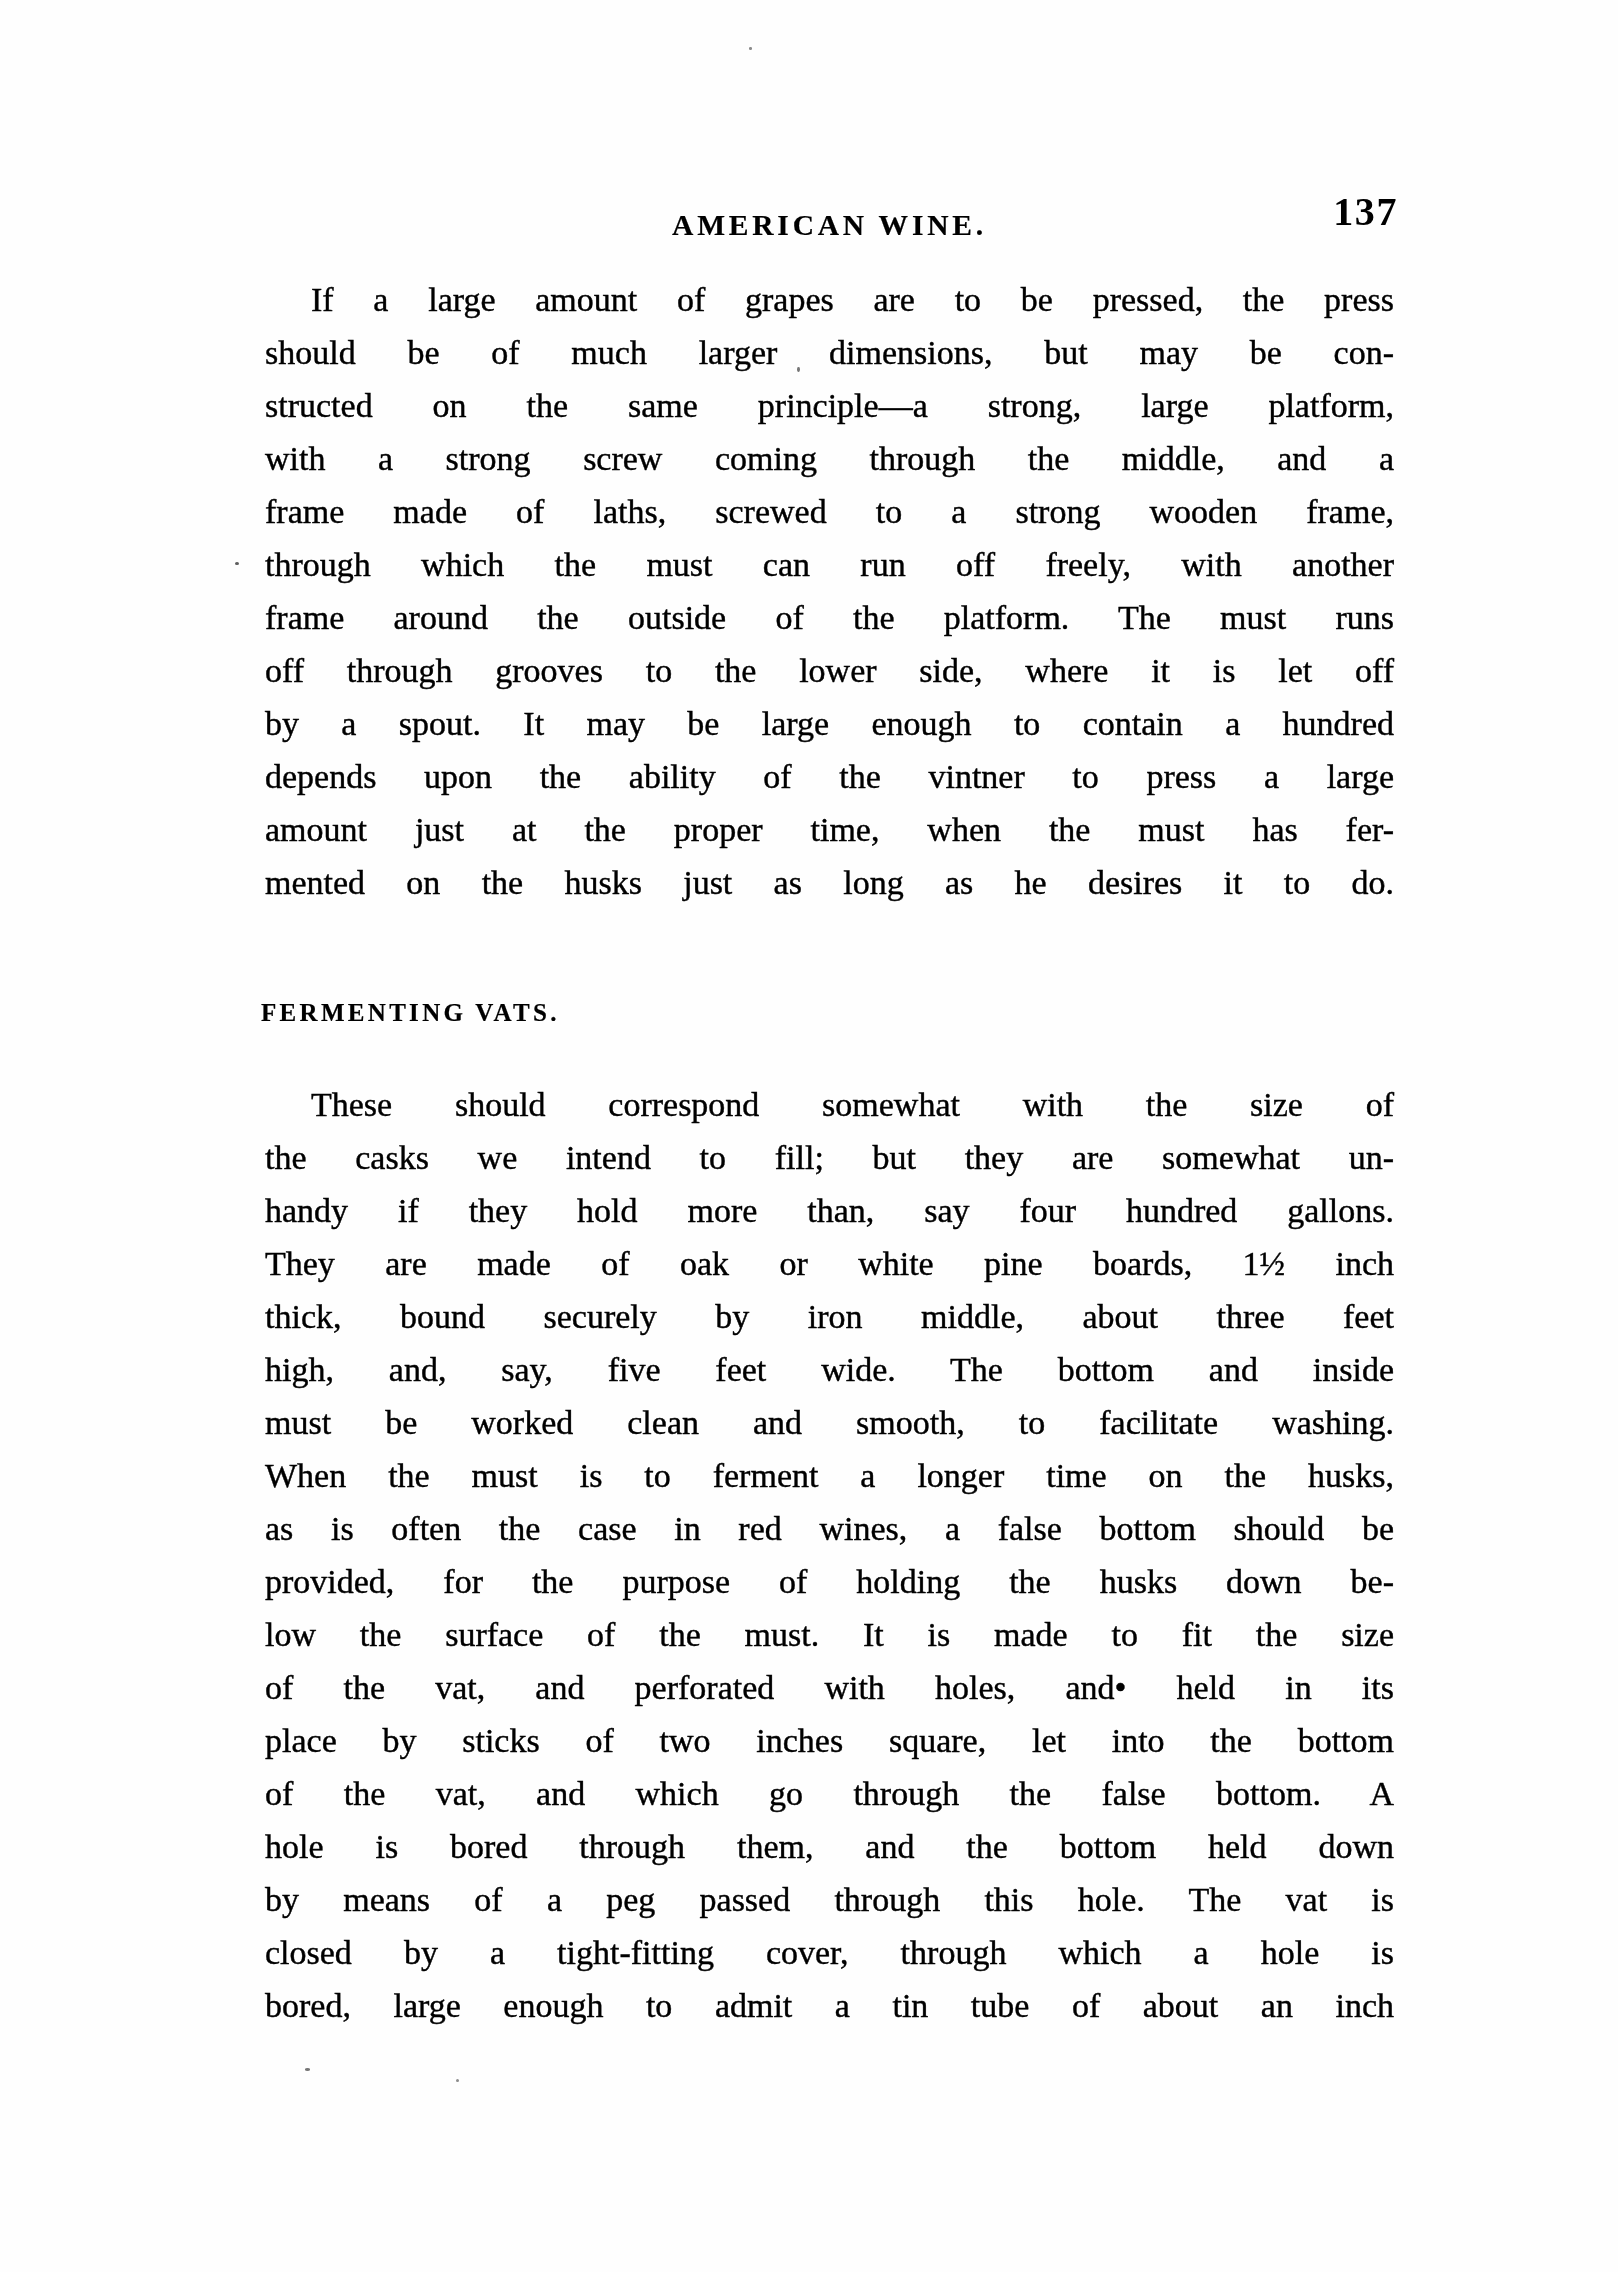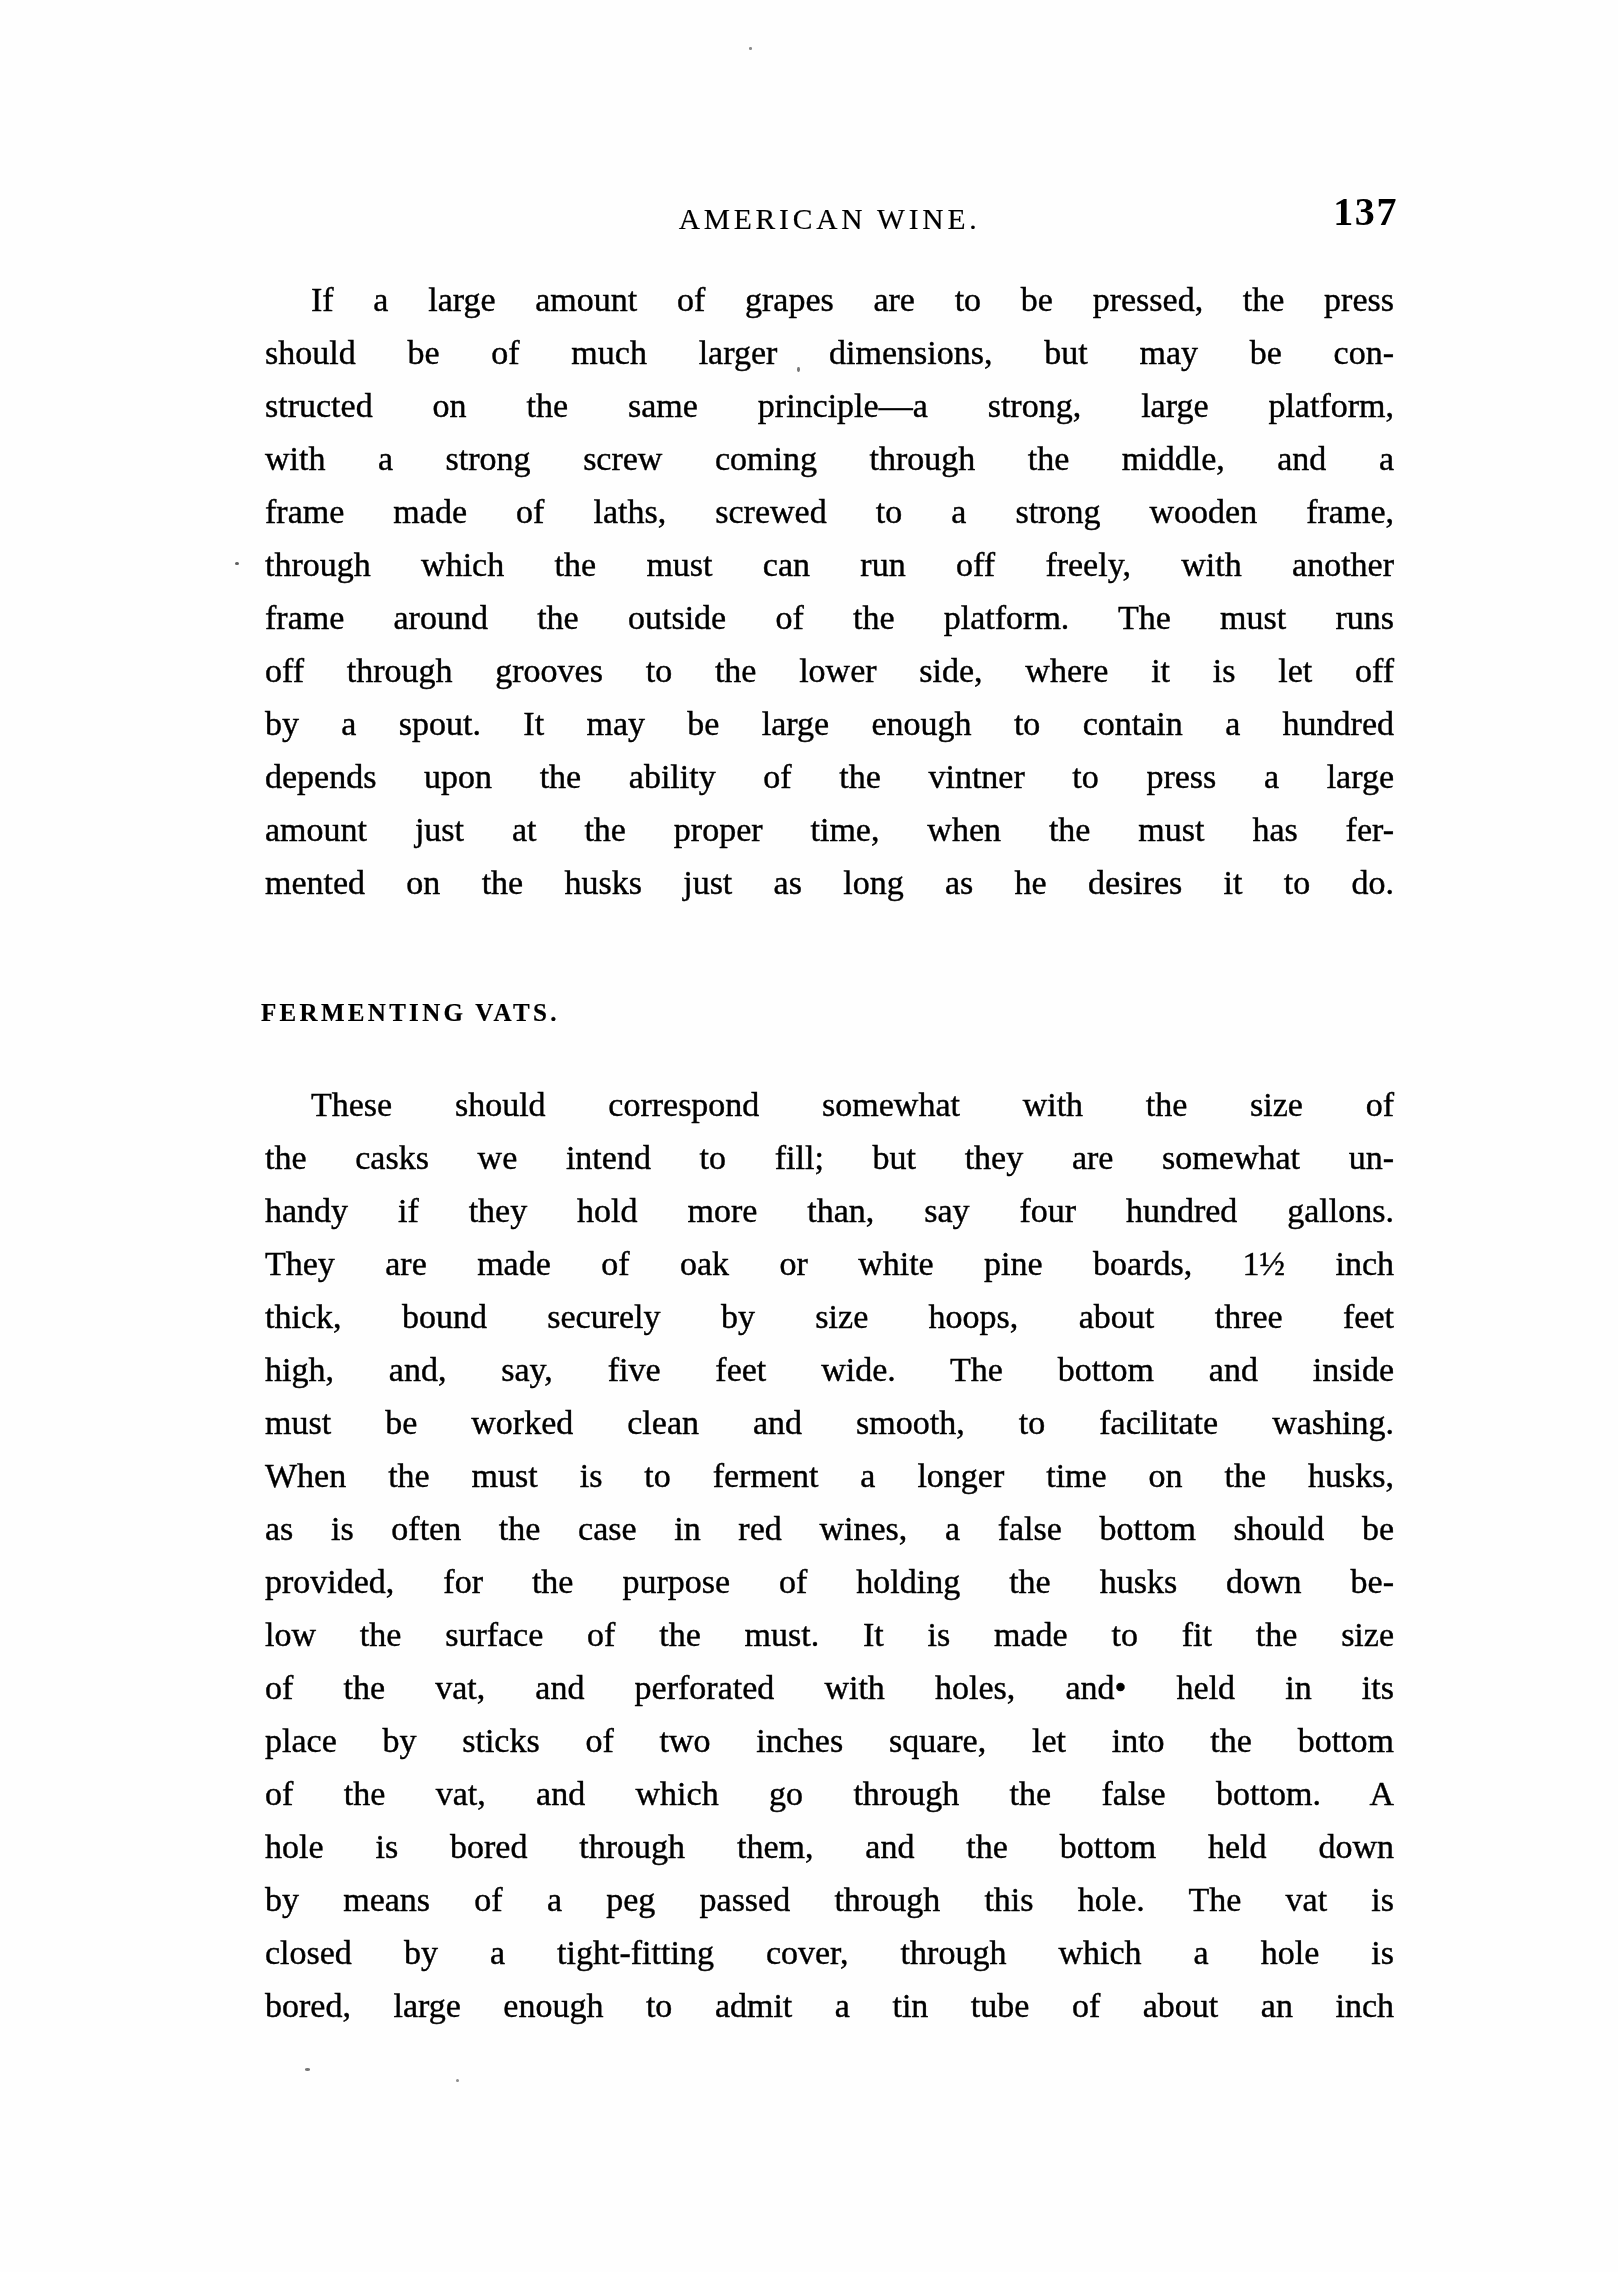--- a/index.html
+++ b/index.html
@@ -25,24 +25,24 @@
     position: absolute;
     left: 261px;
     width: 1137px;
     top: 191px;
     height: 49px;
   }
   .head-title {
     position: absolute;
     left: 0;
     right: 0;
-    top: 14px;
+    top: 20px;
     text-align: center;
     font-size: 29.5px;
-    font-weight: normal;
+    font-weight: bold;
     letter-spacing: 3.8px;
     line-height: 1;
     -webkit-text-stroke: 0.2px currentColor;
   }
   .page-num {
     position: absolute;
     right: 0;
     top: 1.1px;
     font-size: 40px;
     font-weight: bold;
@@ -122,21 +122,21 @@
         <div class="line">mented on the husks just as long as he desires it to do.</div>
       </div>
 
     <h2 class="section-heading">FERMENTING VATS.</h2>
 
     <div class="paragraph">
         <div class="line">These should correspond somewhat with the size of</div>
         <div class="line">the casks we intend to fill; but they are somewhat un-</div>
         <div class="line">handy if they hold more than, say four hundred gallons.</div>
         <div class="line">They are made of oak or white pine boards, 1½ inch</div>
-        <div class="line">thick, bound securely by size hoops, about three feet</div>
+        <div class="line">thick, bound securely by iron middle, about three feet</div>
         <div class="line">high, and, say, five feet wide.  The bottom and inside</div>
         <div class="line">must be worked clean and smooth, to facilitate washing.</div>
         <div class="line">When the must is to ferment a longer time on the husks,</div>
         <div class="line">as is often the case in red wines, a false bottom should be</div>
         <div class="line">provided, for the purpose of holding the husks down be-</div>
         <div class="line">low the surface of the must.  It is made to fit the size</div>
         <div class="line">of the vat, and perforated with holes, and• held in its</div>
         <div class="line">place by sticks of two inches square, let into the bottom</div>
         <div class="line">of the vat, and which go through the false bottom.  A</div>
         <div class="line">hole is bored through them, and the bottom held down</div>

